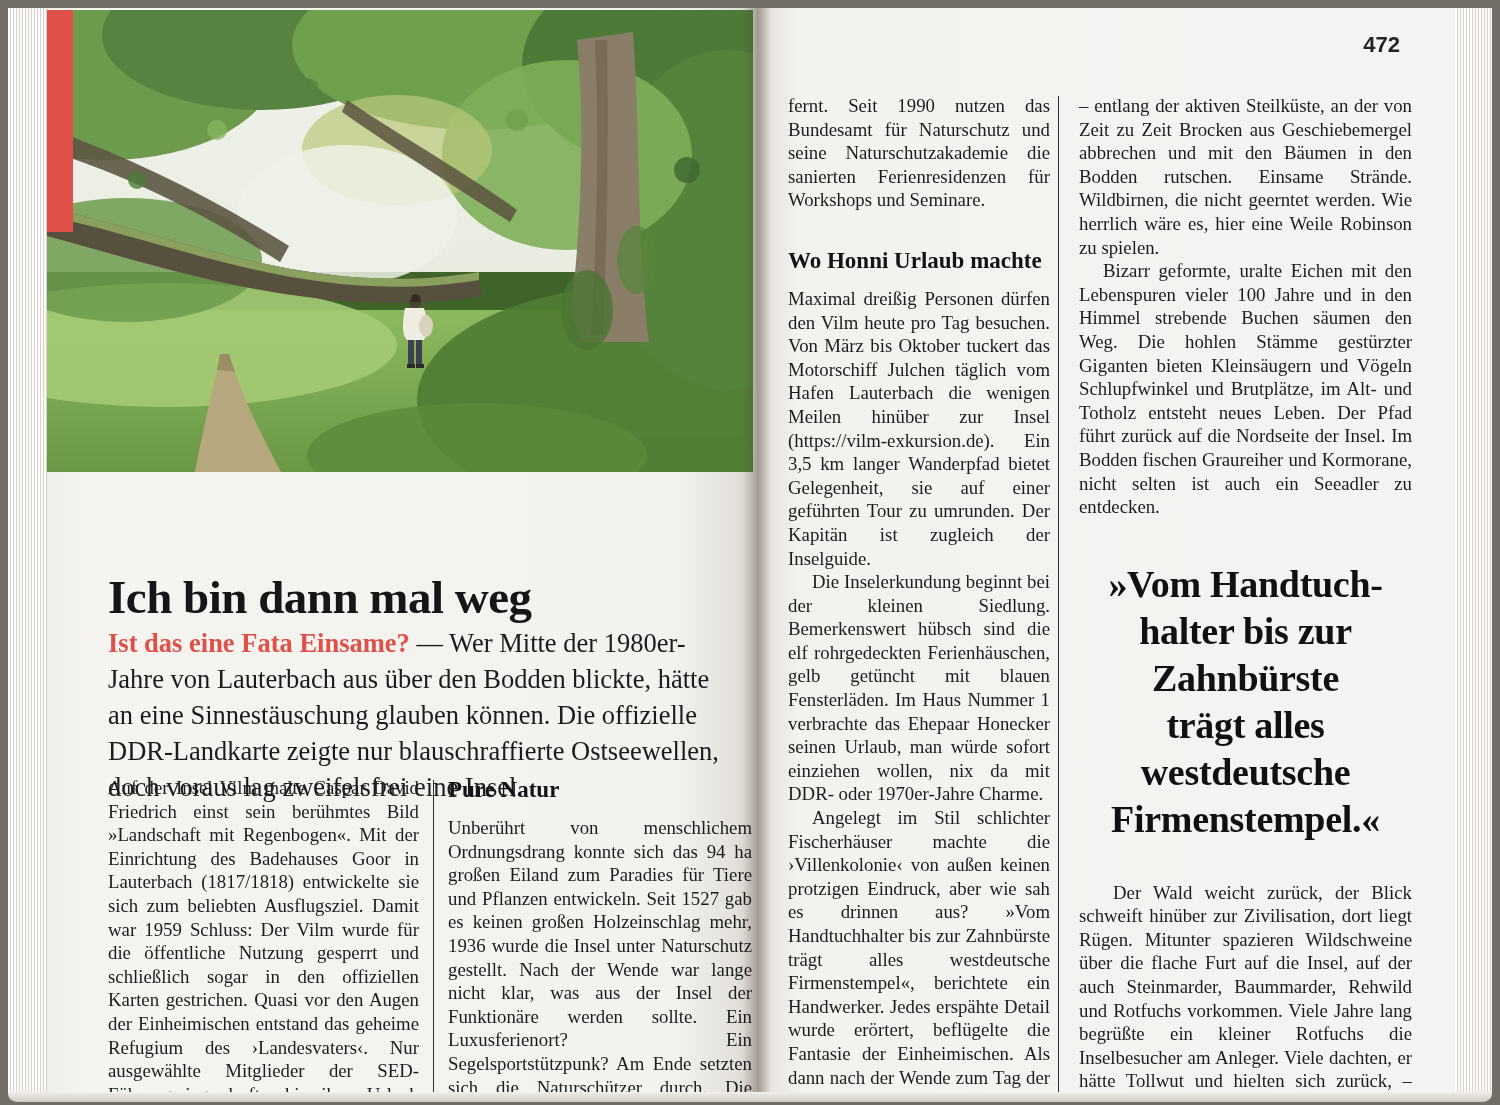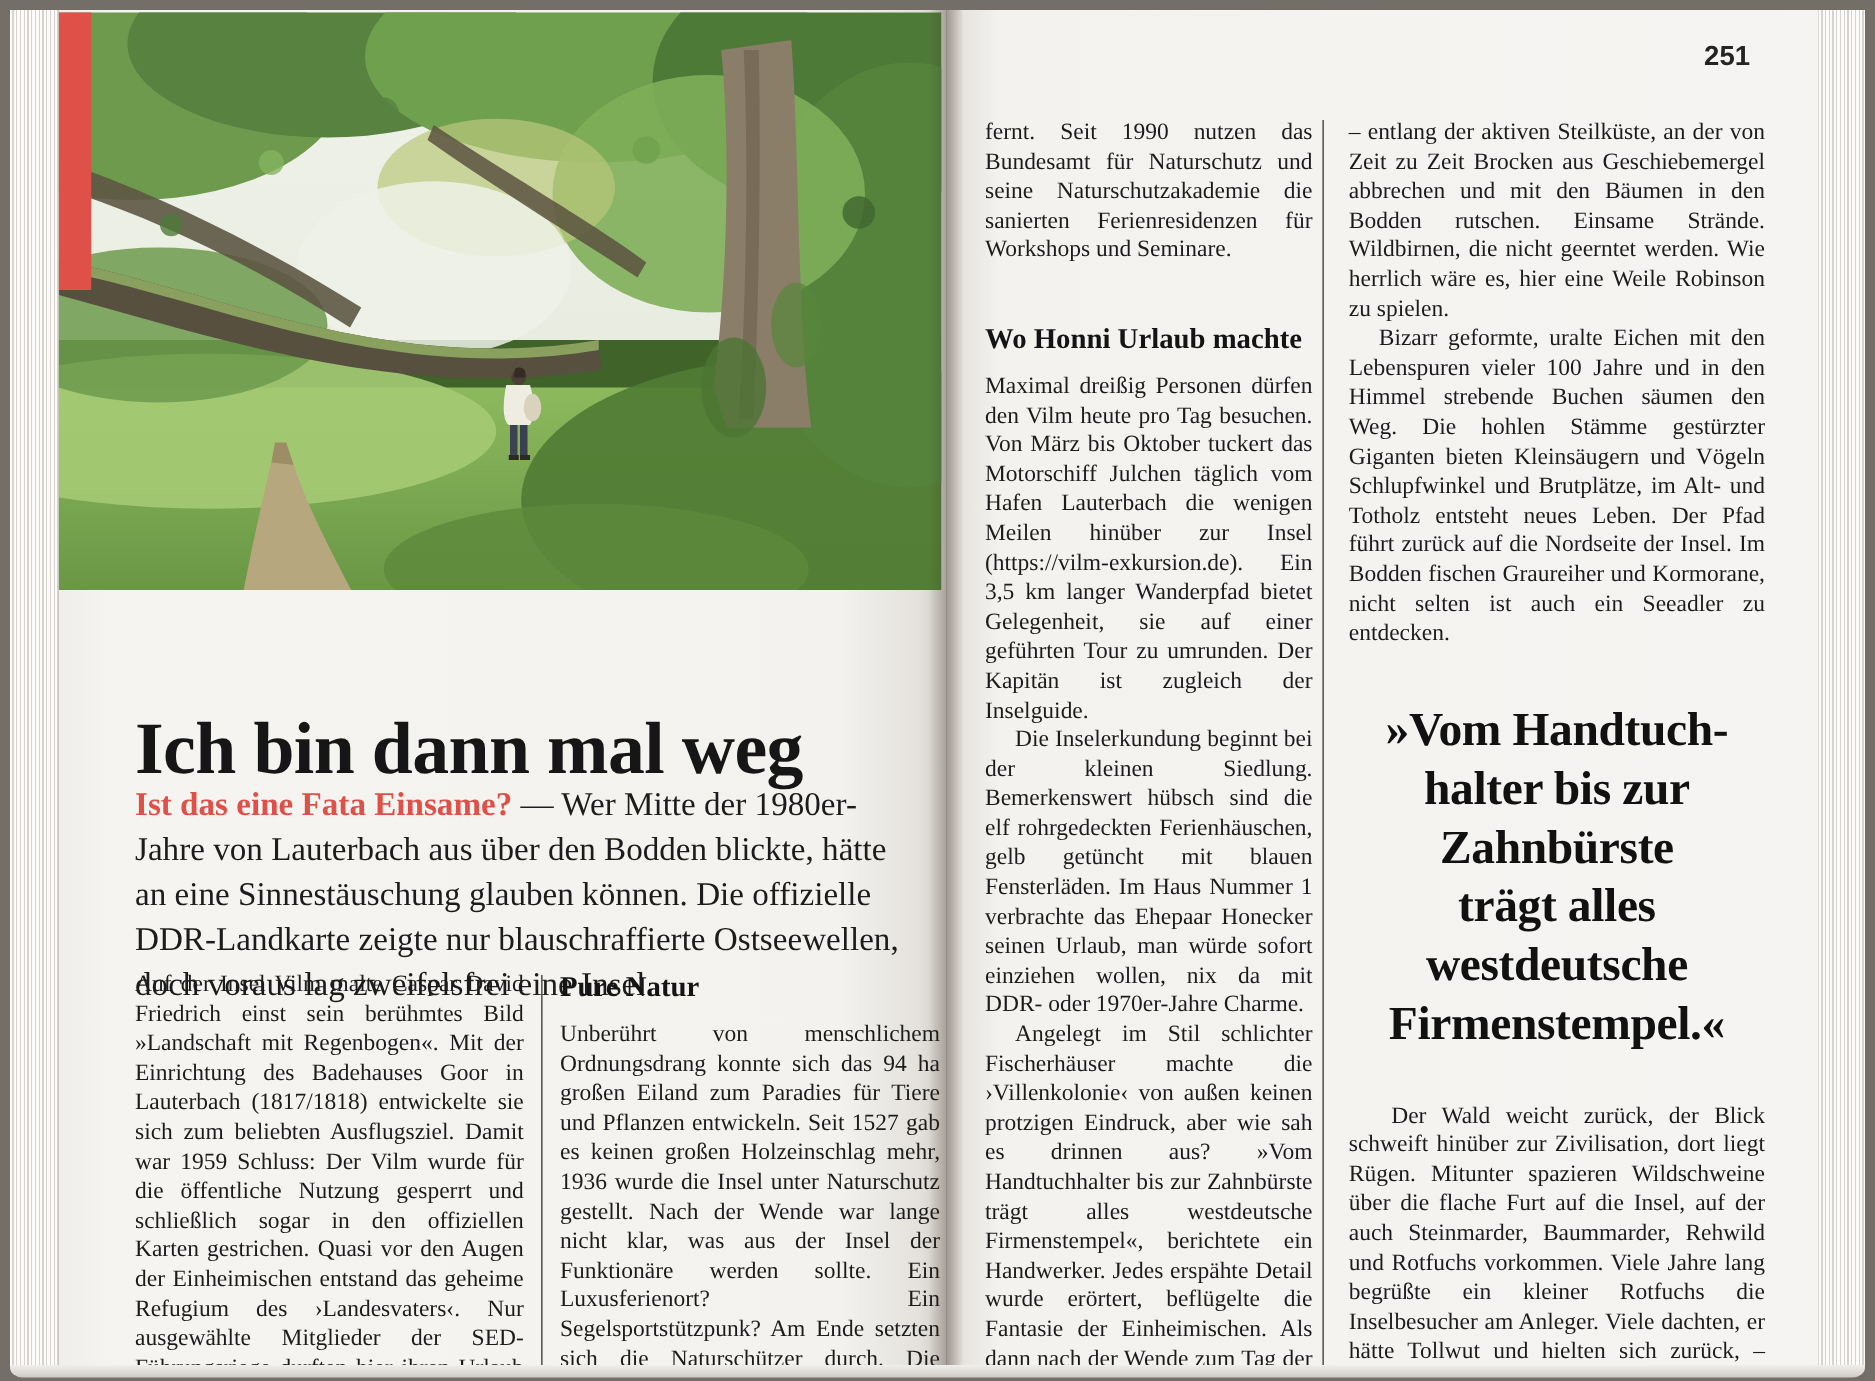--- a/index.html
+++ b/index.html
@@ -35,22 +35,22 @@
     border-radius:0 0 10px 10px / 0 0 8px 8px;
   }
 
   
   .photo { position:absolute; left:0; top:2px; width:706px; height:462px; }
   .photo svg { display:block; width:100%; height:100%; }
   .red-bar { position:absolute; left:0; top:2px; width:26px; height:222px; background:#df5148; }
 
   
   .headline {
-    position:absolute; left:61px; top:520px; width:640px;
-    font-size:59px; font-weight:bold; letter-spacing:-0.5px; color:#161616; line-height:1.05;
+    position:absolute; left:61px; top:534px; width:640px;
+    font-size:47px; font-weight:bold; letter-spacing:-0.5px; color:#161616; line-height:1.05;
   }
   .lead {
     position:absolute; left:61px; top:590px; width:615px;
     font-size:26.5px; line-height:36px;
   }
   .lead .lead-red { font-weight:bold; }
 
   .left-cols { position:absolute; left:61px; top:768px; width:644px; display:flex; }
   .left-col1 { width:311px; }
   .left-col2 { flex:1; }
@@ -60,21 +60,21 @@
     font-size:18.8px; line-height:23.6px; text-align:justify;
     hyphens:auto; overflow-wrap:break-word;
   }
   .body-text p { margin:0; }
   p.indent { text-indent:24px; }
   p.indent-lg { text-indent:34px; }
   .subhead {
     font-weight:bold; font-size:23px; line-height:27px; margin:0 0 13px 0;
     text-align:left; white-space:pre-line; color:#141414;
   }
-  .subhead.mid { margin-top:45px; }
+  .subhead.mid { margin-top:35px; }
 
   
   .page-num {
     position:absolute; top:24px; right:55px;
     font-family:"Liberation Sans", sans-serif; font-weight:bold; font-size:22px; color:#242424;
   }
   .right-cols { position:absolute; left:31px; top:86px; width:624px; display:flex; }
   .right-col1 { width:262px; }
   .right-col2 { flex:1; }
   .col-rule-r { width:1px; background:#2e2e2e; margin:2px 20px 0 8px; }
@@ -170,21 +170,21 @@
         </div>
         <div class="col-rule"></div>
         <div class="left-col2">
           <h2 class="subhead">Pure Natur</h2>
           <p>Unberührt von menschlichem Ordnungsdrang konnte sich das 94 ha großen Eiland zum Paradies für Tiere und Pflanzen entwickeln. Seit 1527 gab es keinen großen Holzeinschlag mehr, 1936 wurde die Insel unter Naturschutz gestellt. Nach der Wende war lange nicht klar, was aus der Insel der Funktionäre werden sollte. Ein Luxusferienort? Ein Segelsportstützpunk? Am Ende setzten sich die Naturschützer durch. Die Kegelbahnen und Badestege der Funktionäre wurden ent-</p>
         </div>
       </div>
     </div>
 
     <div class="page page-right">
-      <div class="page-num">251</div>
+      <div class="page-num">472</div>
 
       <div class="right-cols body-text">
         <div class="right-col1">
           <p>fernt. Seit 1990 nutzen das Bundesamt für Naturschutz und seine Naturschutzakademie die sanierten Ferienresidenzen für Workshops und Seminare.</p>
           <h2 class="subhead mid">Wo Honni Urlaub machte</h2>
           <p>Maximal dreißig Personen dürfen den Vilm heute pro Tag besuchen. Von März bis Oktober tuckert das Motorschiff Julchen täglich vom Hafen Lauterbach die wenigen Meilen hinüber zur Insel (https://vilm-exkursion.de). Ein 3,5 km langer Wanderpfad bietet Gelegenheit, sie auf einer geführten Tour zu umrunden. Der Kapitän ist zugleich der Inselguide.</p>
           <p class="indent">Die Inselerkundung beginnt bei der kleinen Siedlung. Bemerkenswert hübsch sind die elf rohrgedeckten Ferienhäuschen, gelb getüncht mit blauen Fensterläden. Im Haus Nummer 1 verbrachte das Ehepaar Honecker seinen Urlaub, man würde sofort einziehen wollen, nix da mit DDR- oder 1970er-Jahre Charme.</p>
           <p class="indent">Angelegt im Stil schlichter Fischerhäuser machte die ›Villenkolonie‹ von außen keinen protzigen Eindruck, aber wie sah es drinnen aus? »Vom Handtuchhalter bis zur Zahnbürste trägt alles westdeutsche Firmenstempel«, berichtete ein Handwerker. Jedes erspähte Detail wurde erörtert, beflügelte die Fantasie der Einheimischen. Als dann nach der Wende zum Tag der offenen Tür auf den Vilm eingeladen wurde, war die Ernüchterung groß: Goldene Wasserhähne gab es nicht. Einige der rohrgedeckten Häuschen konnten nicht einmal Westfernsehen empfangen. War es den Politgrößen tatsächlich auf die Ruhe, die Naturschönheiten angekommen? Könnte schon sein.</p>
 
         </div>

